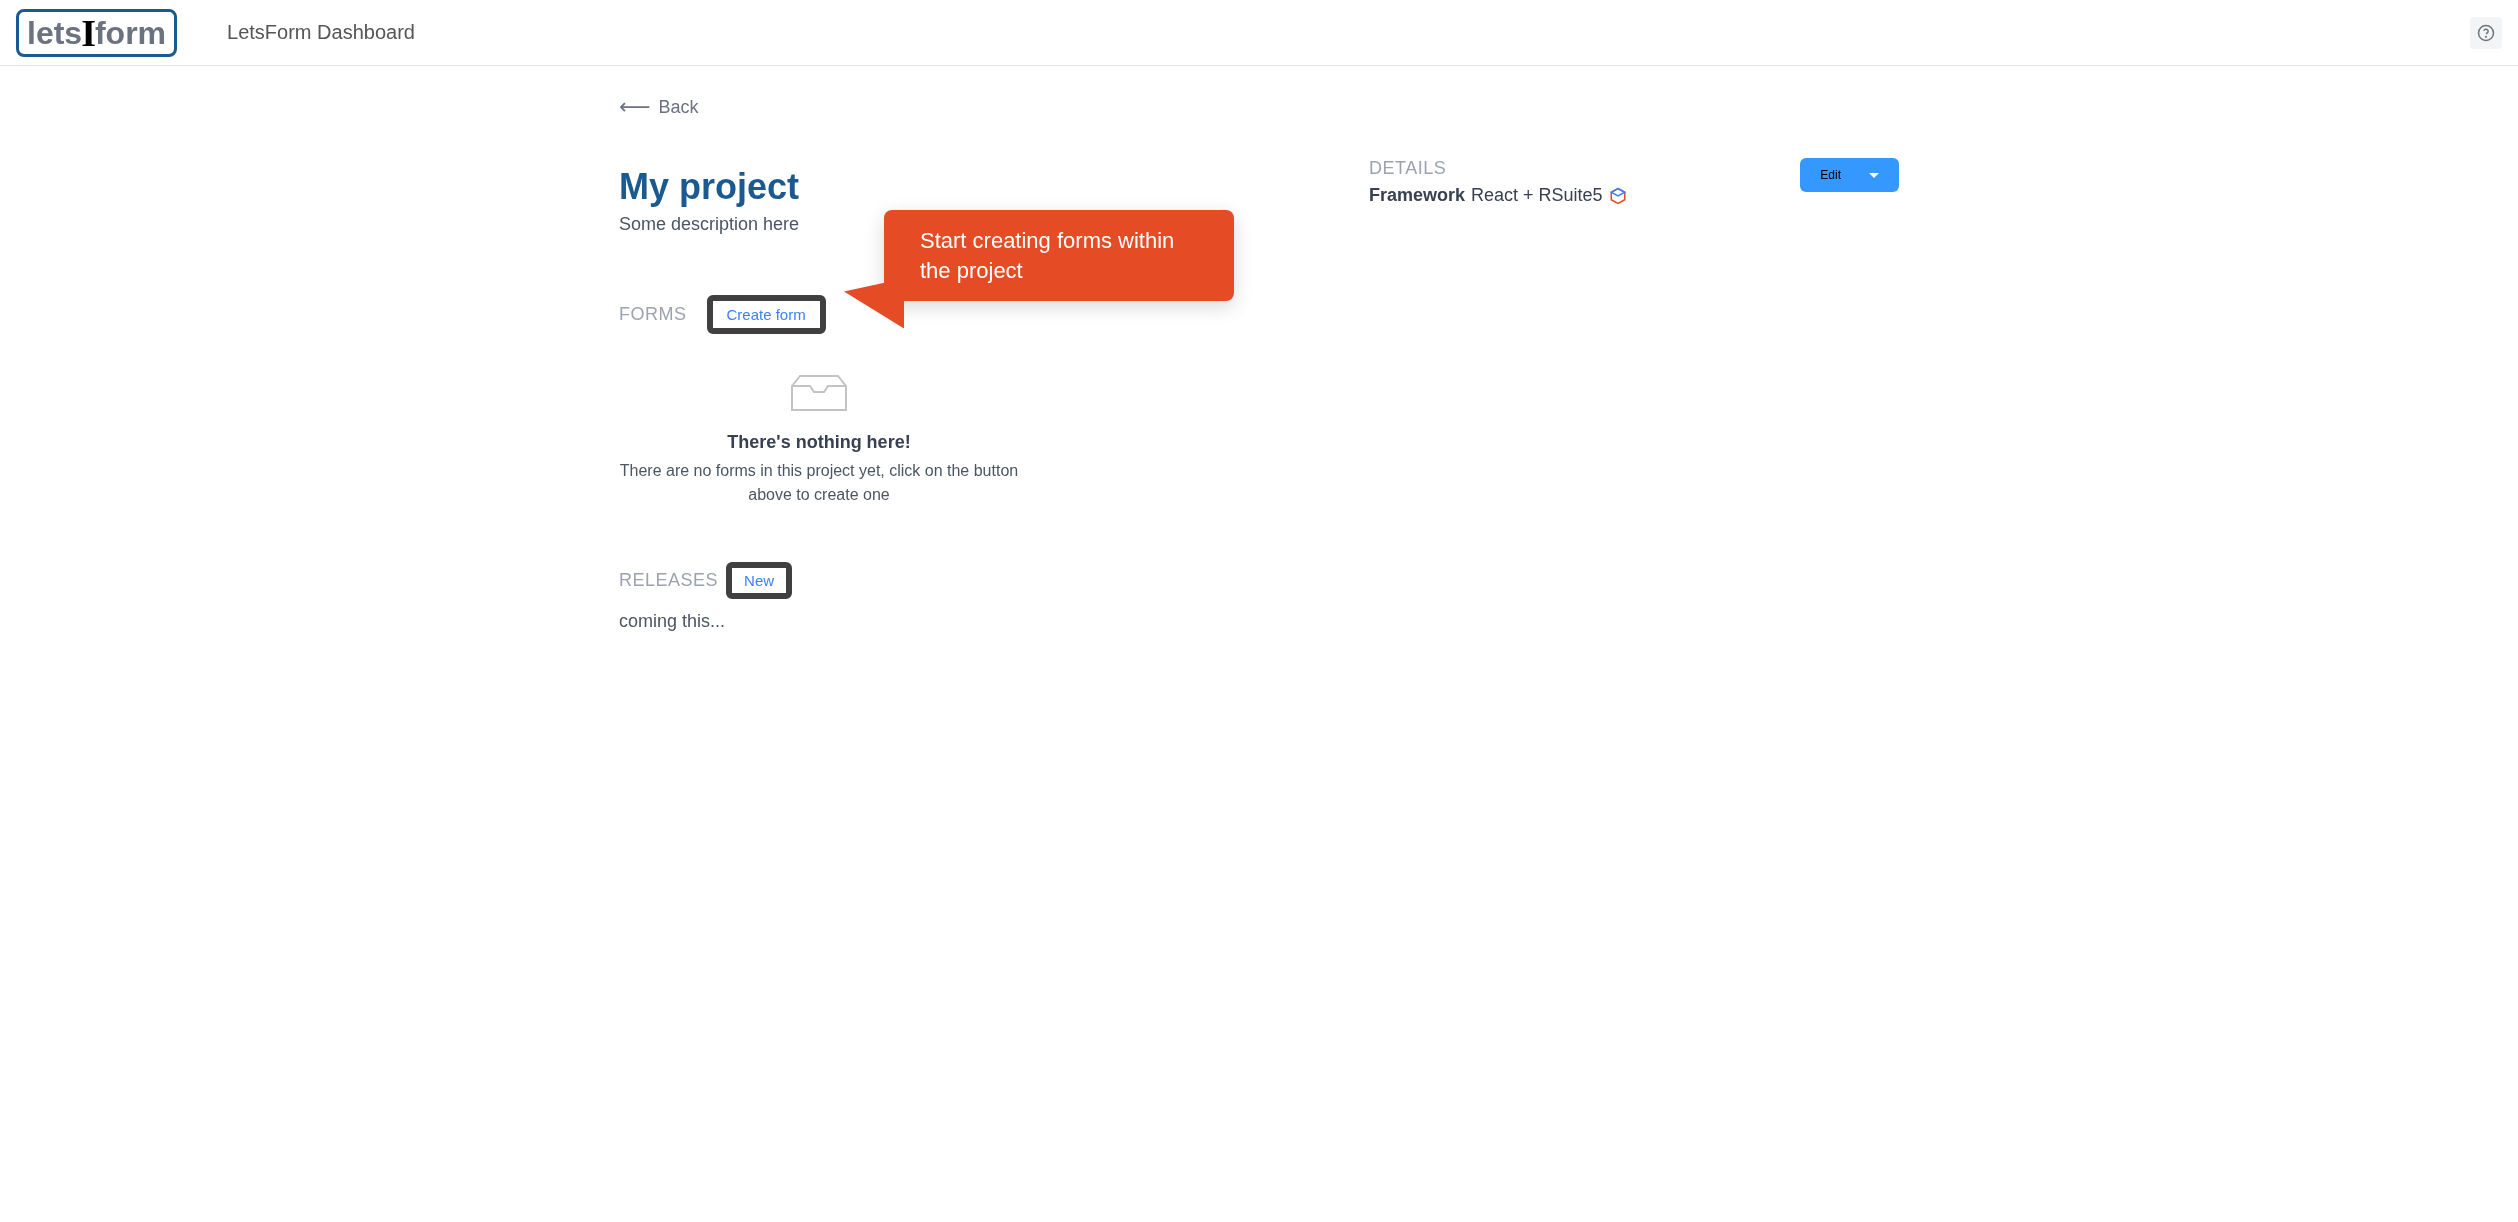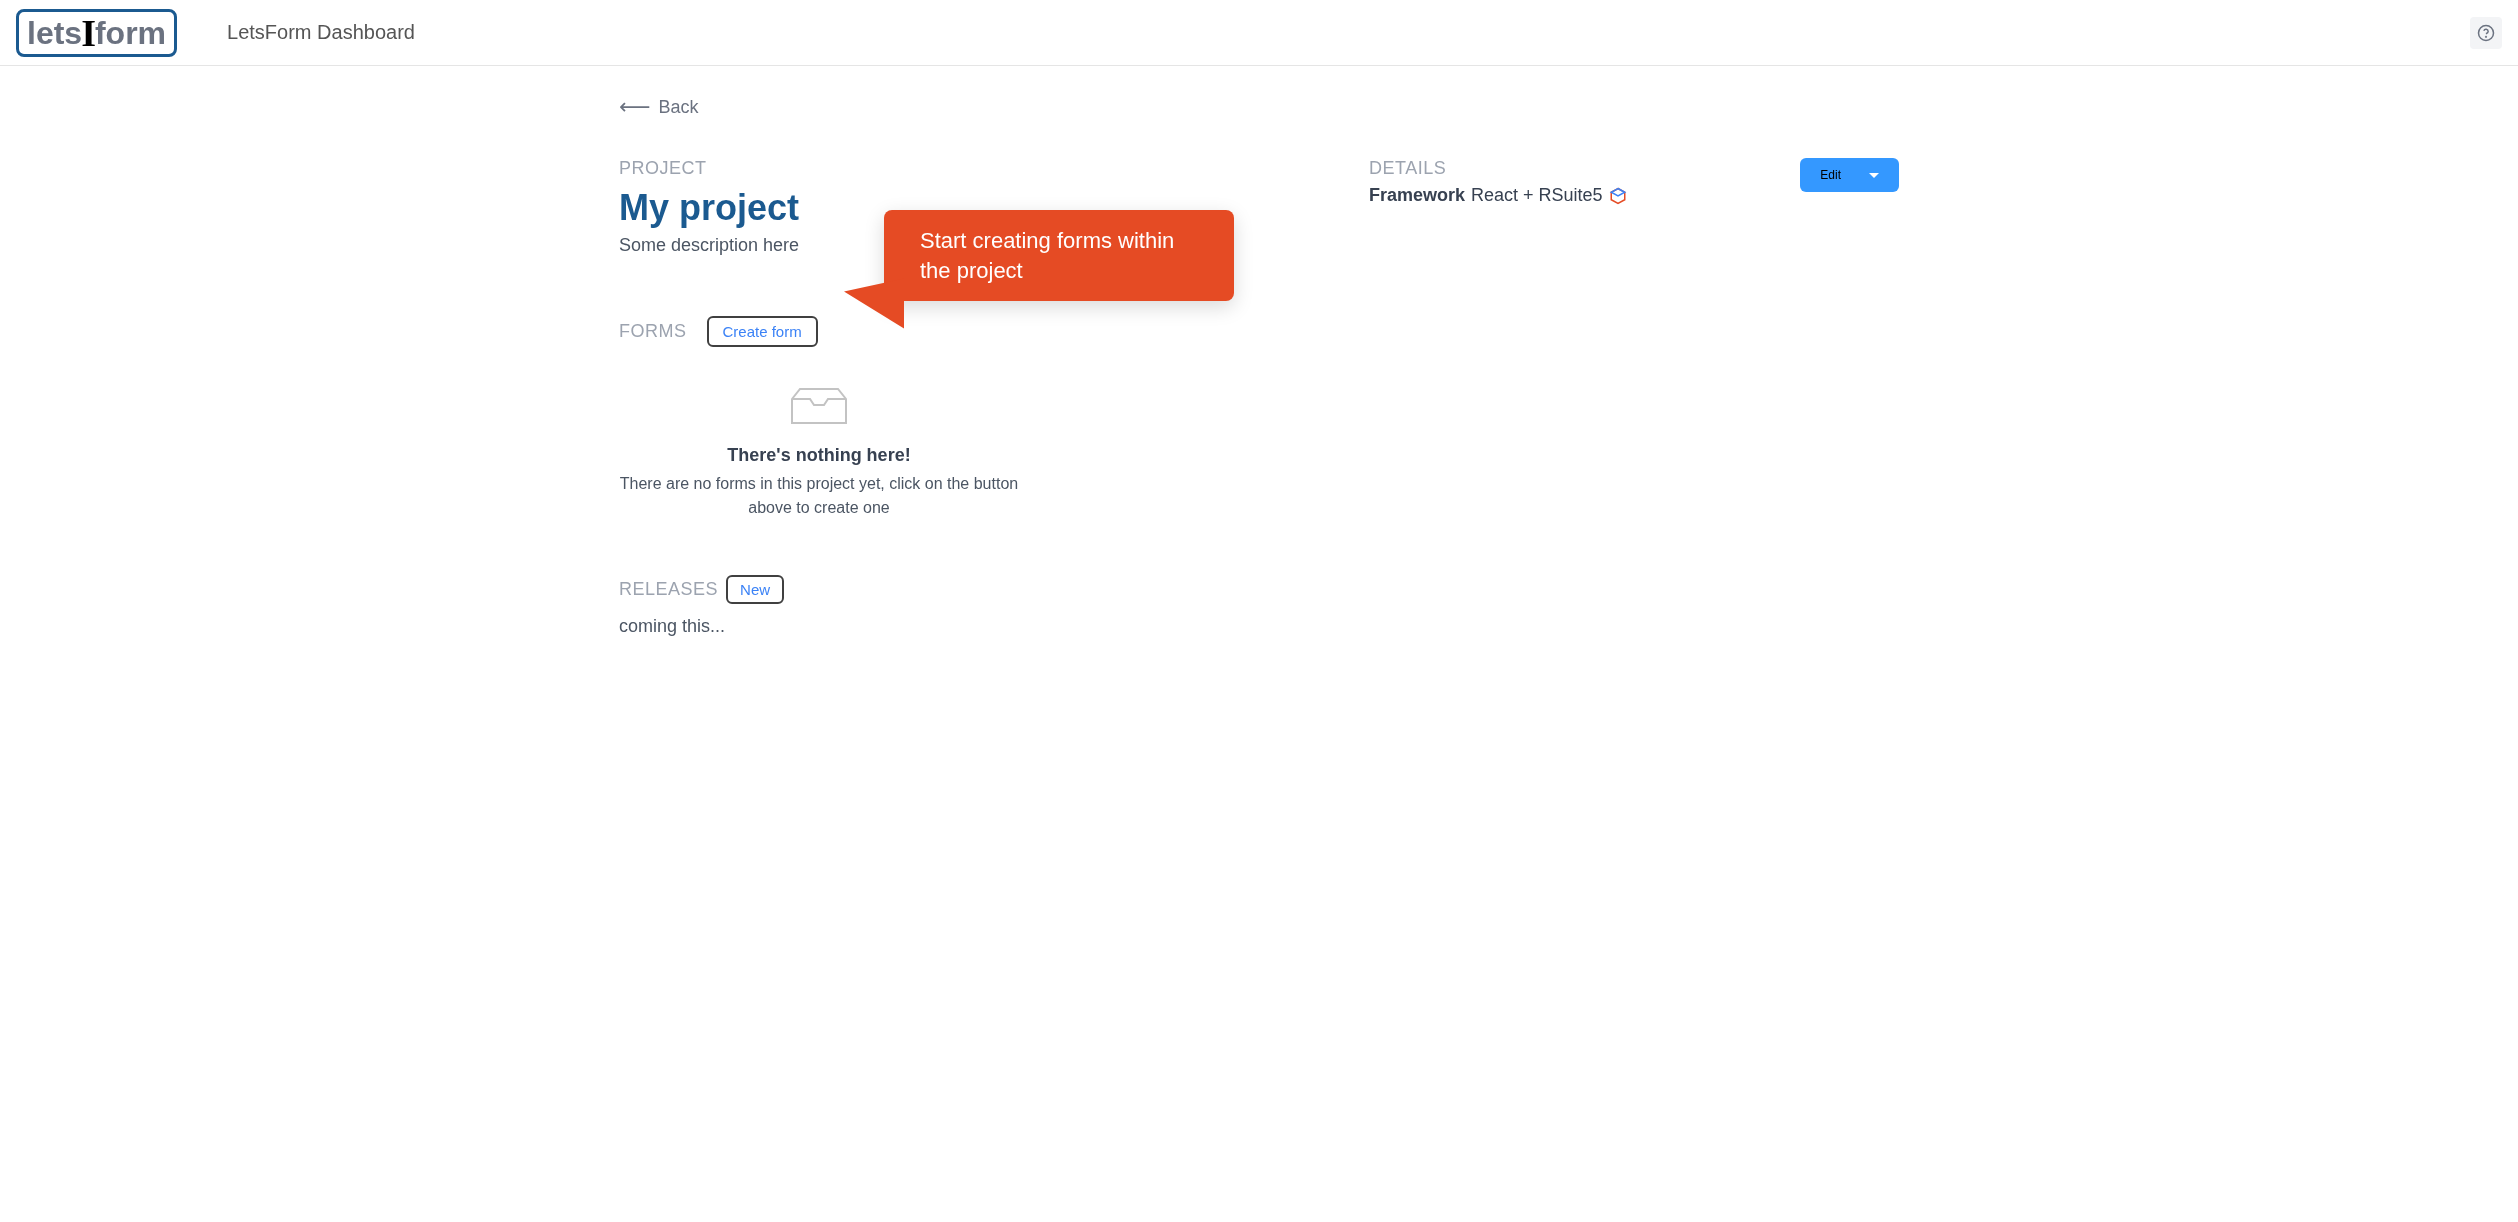--- a/index.html
+++ b/index.html
@@ -113,21 +113,21 @@
       color: #4b5563;
       margin-top: 6px;
     }
     .section-row {
       display: flex;
       align-items: center;
       gap: 20px;
       margin-top: 60px;
     }
     .outline-btn {
-      border: 2px solid #404040;
+      border: 6px solid #404040;
       color: #3b82f6;
       background: #fff;
       border-radius: 6px;
       padding: 5px 14px;
       font-size: 15px;
       cursor: pointer;
     }
     .empty-state {
       text-align: center;
       margin-top: 40px;
@@ -244,21 +244,20 @@
 </div>
 
 <div class="container">
   <a class="back-link">
     <span class="back-arrow">⟵</span>
     <span>Back</span>
   </a>
 
   <div class="main-grid">
     <div class="left-col">
-      <div class="section-label">PROJECT</div>
       <div class="project-title">My project</div>
       <div class="project-desc">Some description here</div>
 
       <div class="callout">
         <div class="callout-tail"></div>
         <span>Start creating forms within the project</span>
       </div>
 
       <div class="section-row">
         <div class="section-label">FORMS</div>

